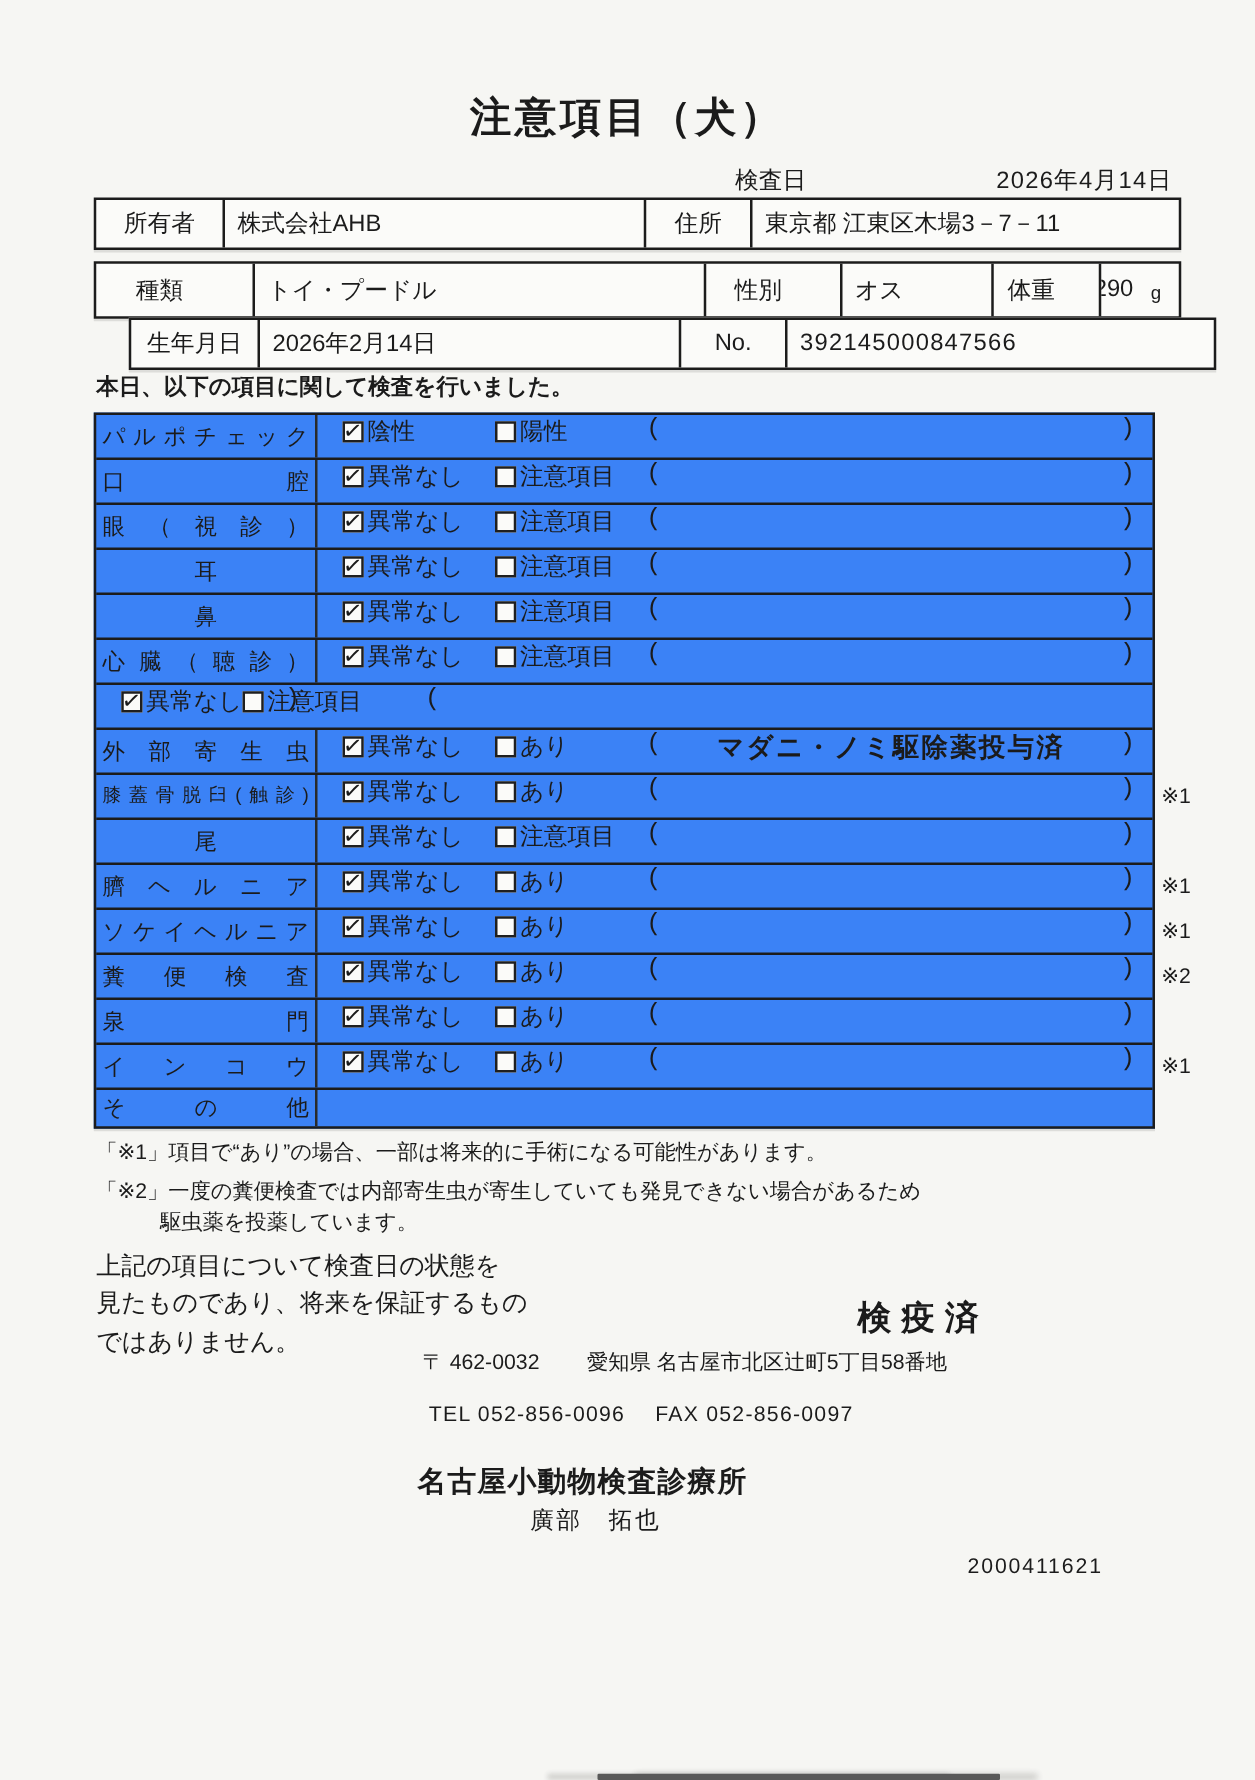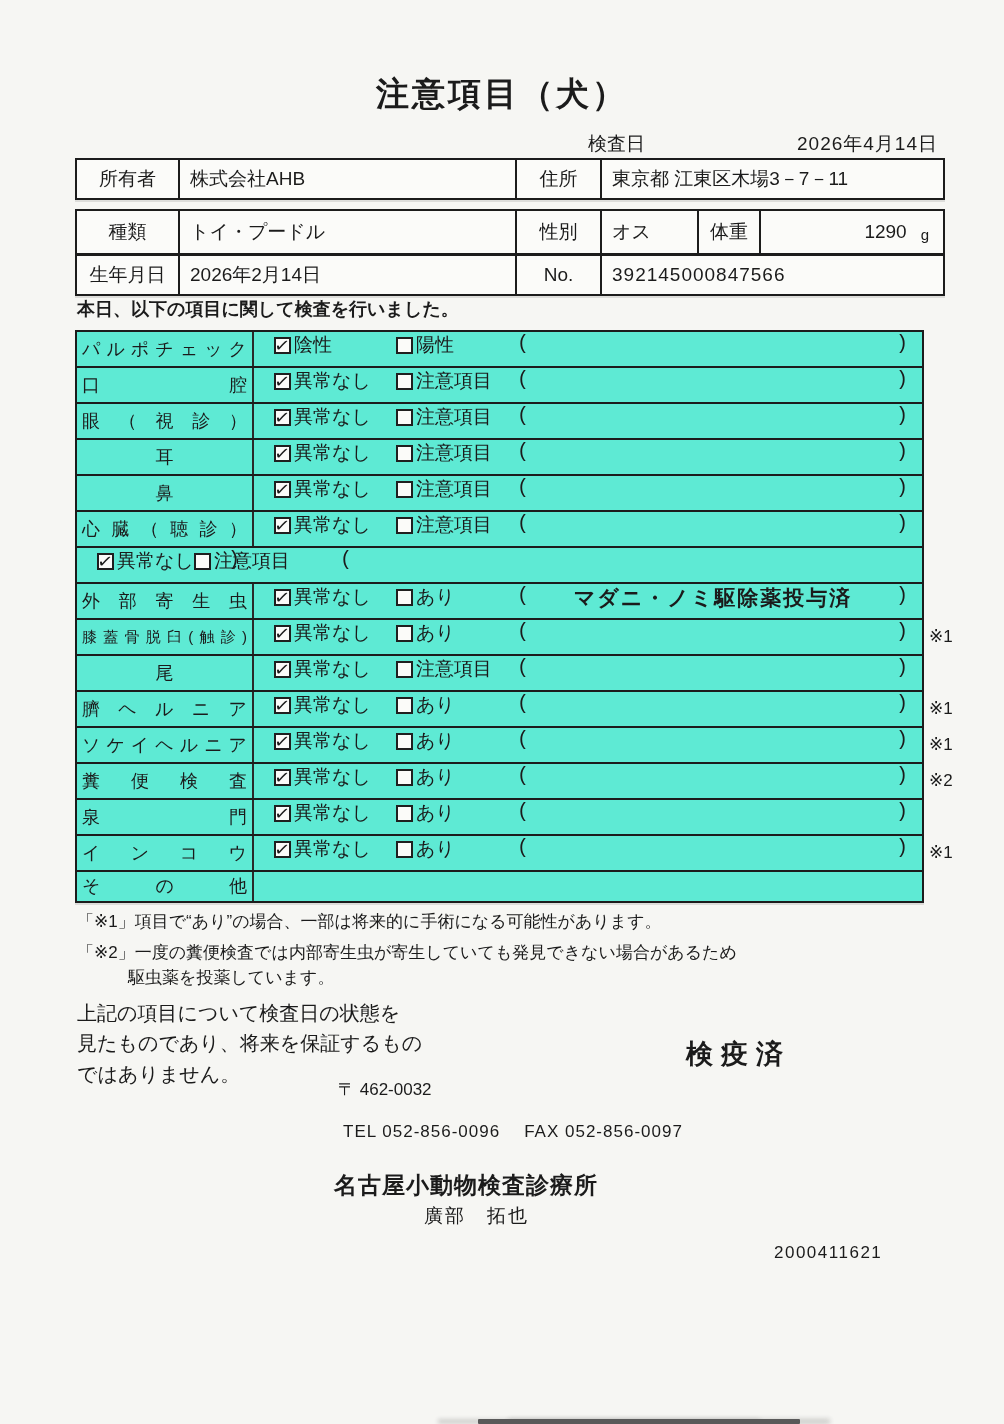--- a/index.html
+++ b/index.html
@@ -26,33 +26,33 @@
     box-shadow:0 2px 0 rgba(0,0,0,0.10);
   }
   .hdr-table .cell{
     display:flex;align-items:center;
     border-left:2px solid #1c1c1c;
     padding:0 10px;font-size:19px;overflow:hidden;white-space:nowrap;
   }
   .hdr-table .cell:first-child{border-left:none;}
   .cell.lab{justify-content:center;padding:0 0;}
   .owner-table{top:158px;height:38px;grid-template-columns:101px 337px 85px 1fr;}
-  .species-table{top:209px;height:42px;grid-template-columns:101px 337px 85px 97px 62px 1fr;}
-  .birth-table{top:254px;height:38px;grid-template-columns:101px 337px 85px 1fr;}
+  .species-table{top:209px;height:42px;grid-template-columns:101px 337px 85px 97px 62px 1fr;gap:24px;}
+  .birth-table{top:254px;height:38px;grid-template-columns:101px 337px 85px 1fr;margin-left:28px;}
   .weight-cell{justify-content:flex-end;}
   .weight-unit{font-size:15px;margin-left:14px;margin-right:4px;padding-top:4px;}
   .no-cell{font-size:18px;}
   .no-value{letter-spacing:1px;}
 
   .intro{position:absolute;top:297px;left:77px;font-size:18px;font-weight:600;}
 
   
   .main-table{
     position:absolute;top:330px;left:75px;width:845px;
-    border:2px solid #1c1c1c;background:#5eead4;
+    border:2px solid #1c1c1c;background:#3b82f6;
     box-shadow:0 2px 0 rgba(0,0,0,0.10);
   }
   .trow{
     position:relative;display:grid;grid-template-columns:177px 1fr;
     height:34px;border-top:2px solid #1c1c1c;
   }
   .trow:first-child{border-top:none;}
   .trow.short{height:29px;gap:39px;}
   .tlabel{
     border-right:2px solid #2a2a2a;
@@ -432,20 +432,21 @@
   <div class="fn fn2">「※2」一度の糞便検査では内部寄生虫が寄生していても発見できない場合があるため
 　　　駆虫薬を投薬しています。</div>
 
   <div class="disclaimer">上記の項目について検査日の状態を
 見たものであり、将来を保証するもの
 ではありません。</div>
   <div class="stamp">検疫済</div>
 
   <div class="addr-row">
     <span>〒 462-0032</span>
+    <span>愛知県 名古屋市北区辻町5丁目58番地</span>
   </div>
   <div class="tel-row">
     <span>TEL 052-856-0096</span>
     <span>FAX 052-856-0097</span>
   </div>
   <div class="clinic-name">名古屋小動物検査診療所</div>
   <div class="vet-name">廣部　拓也</div>
   <div class="serial">2000411621</div>
 
   <div class="scan-strip"></div>

